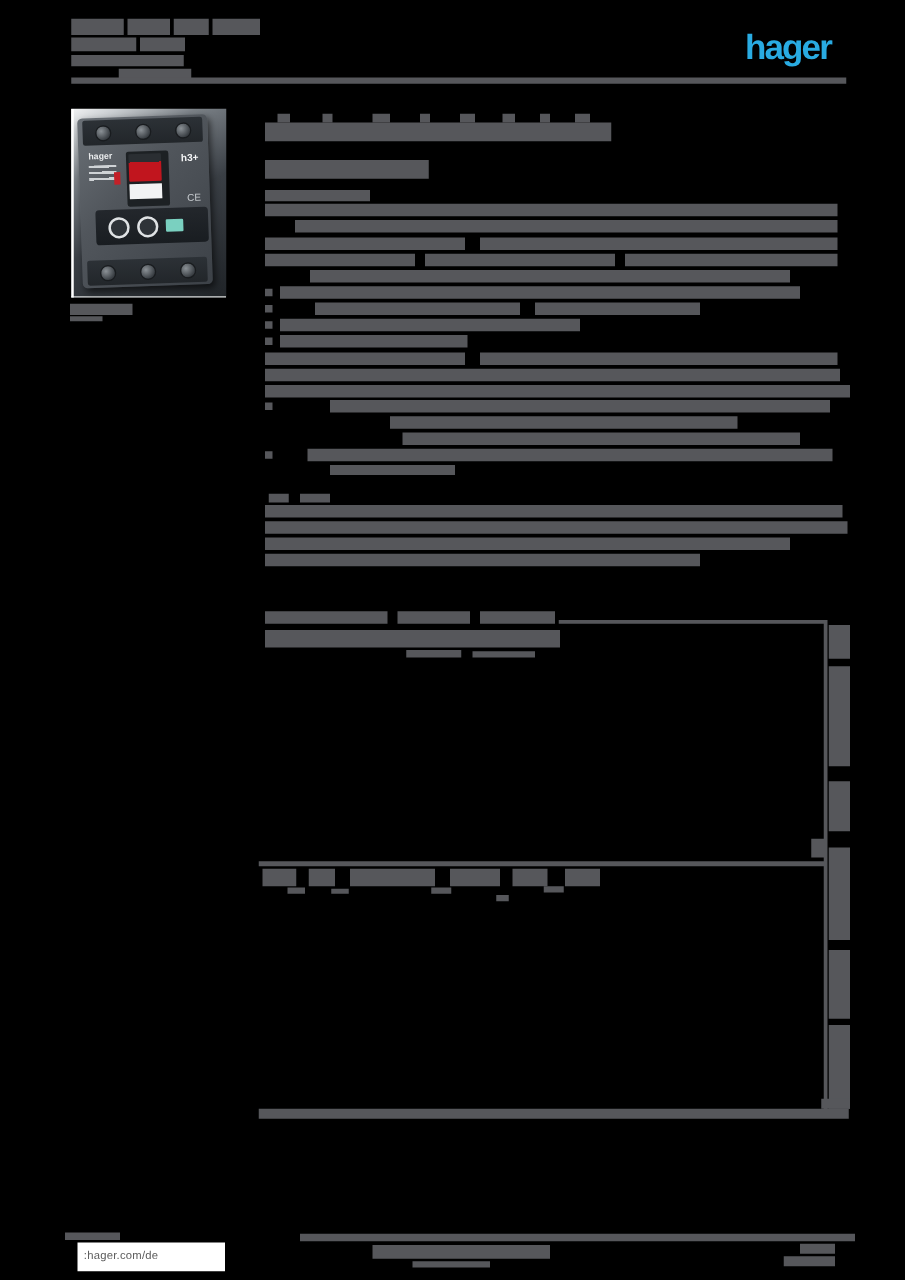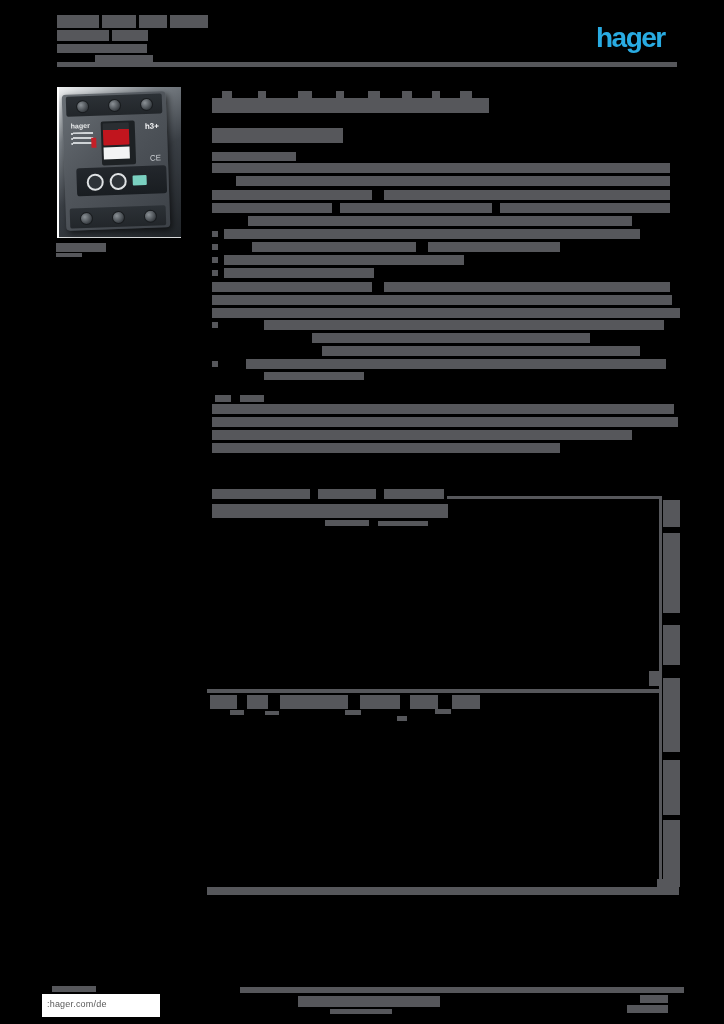--- a/index.html
+++ b/index.html
@@ -43,21 +43,21 @@
   .switch{position:absolute;left:38px;top:28px;width:30px;height:40px;background:#1d2124;border-radius:2px;padding:2px;}
   .handle{width:26px;height:22px;background:linear-gradient(#2a2e32 0 30%,var(--handle,#C1151E) 30% 100%);border-radius:1px;}
   .switchlabel{margin-top:2px;width:26px;height:12px;background:#f2f3f4;font-size:5px;color:#b0252c;text-align:center;line-height:12px;overflow:hidden;}
   .redind{position:absolute;left:28px;top:44px;width:5px;height:10px;background:#c42028;}
   .ce{position:absolute;right:7px;top:62px;font-size:8px;color:#c8ccd0;}
   .panel{position:absolute;left:12px;top:74px;width:80px;height:28px;background:linear-gradient(#23272c,#191d21);border-radius:3px;display:flex;align-items:center;gap:6px;padding-left:10px;}
   .dial{width:13px;height:13px;border-radius:50%;border:2px solid #dfe2e4;background:#2e3338;}
   .teal{width:14px;height:10px;background:#7ad0c0;border-radius:1px;}
   
   .webbox{
-    position:absolute;left:42px;top:994px;width:118px;height:23px;
+    position:absolute;left:62px;top:994px;width:118px;height:23px;
     background:#ffffff;
   }
   .webbox span{
     display:block;padding:5px 0 0 5px;
     font-size:9px;color:#5a5a5a;letter-spacing:.2px;
   }
 </style>
 </head>
 <body>
 

